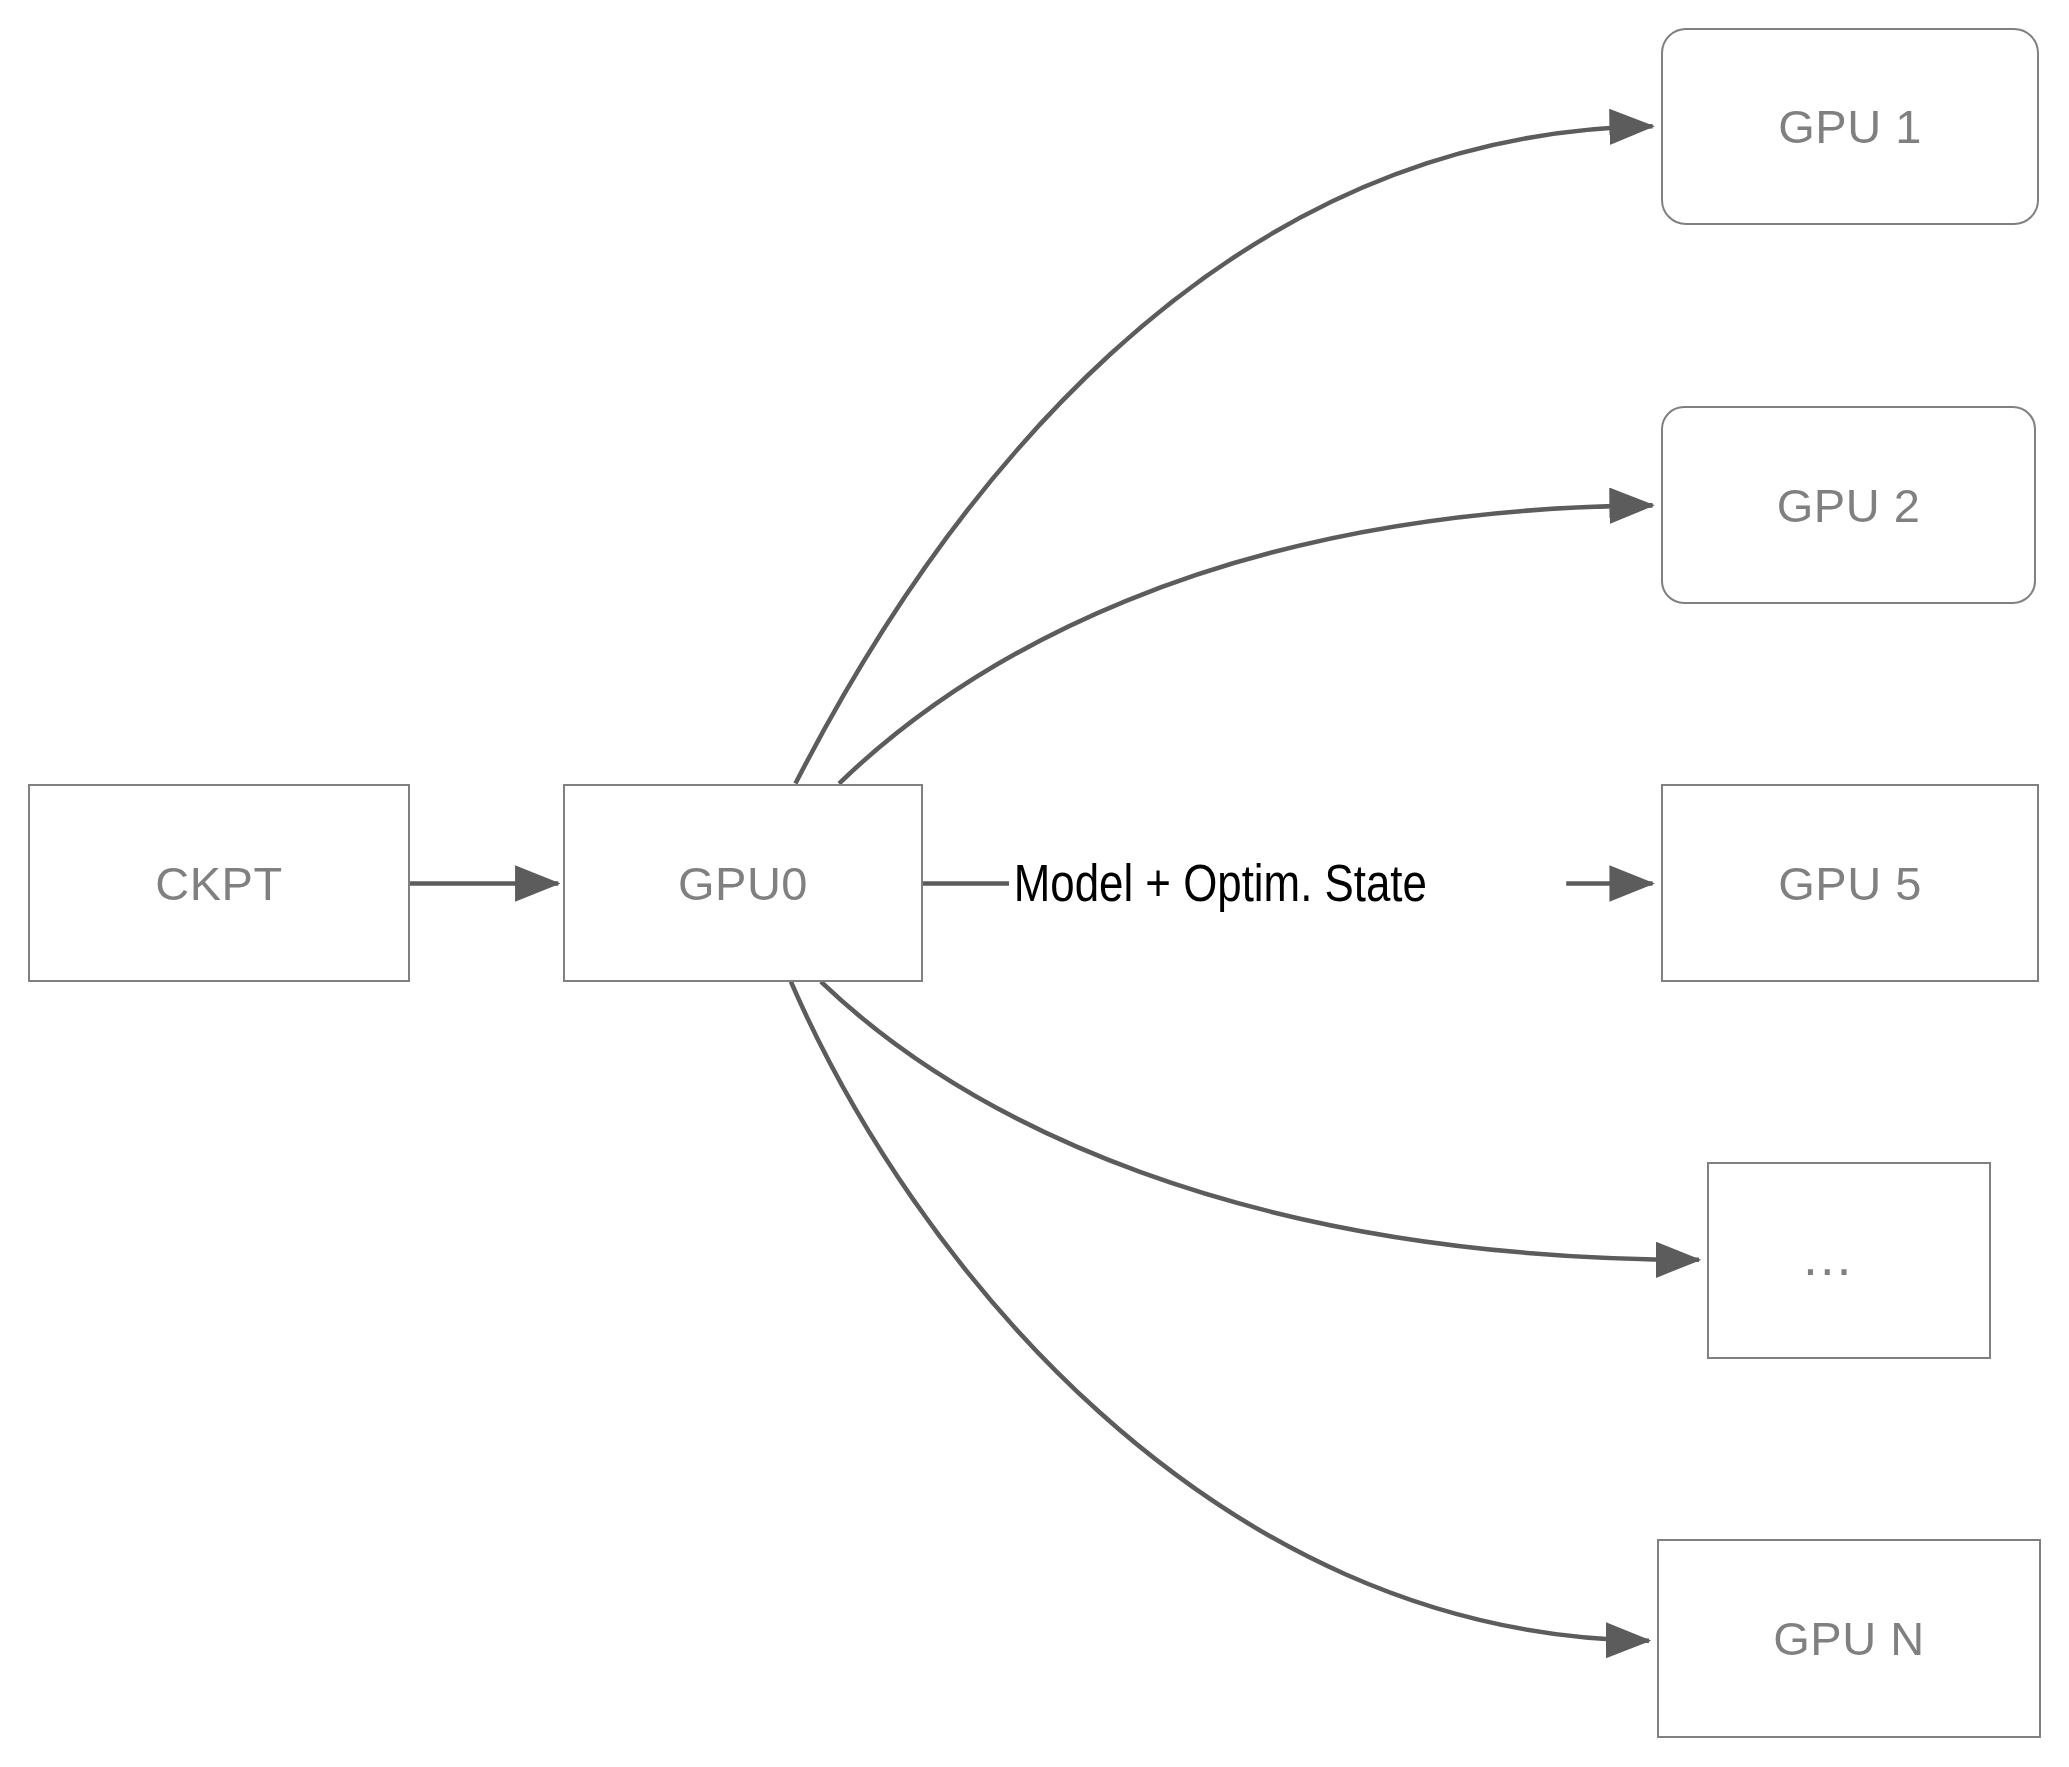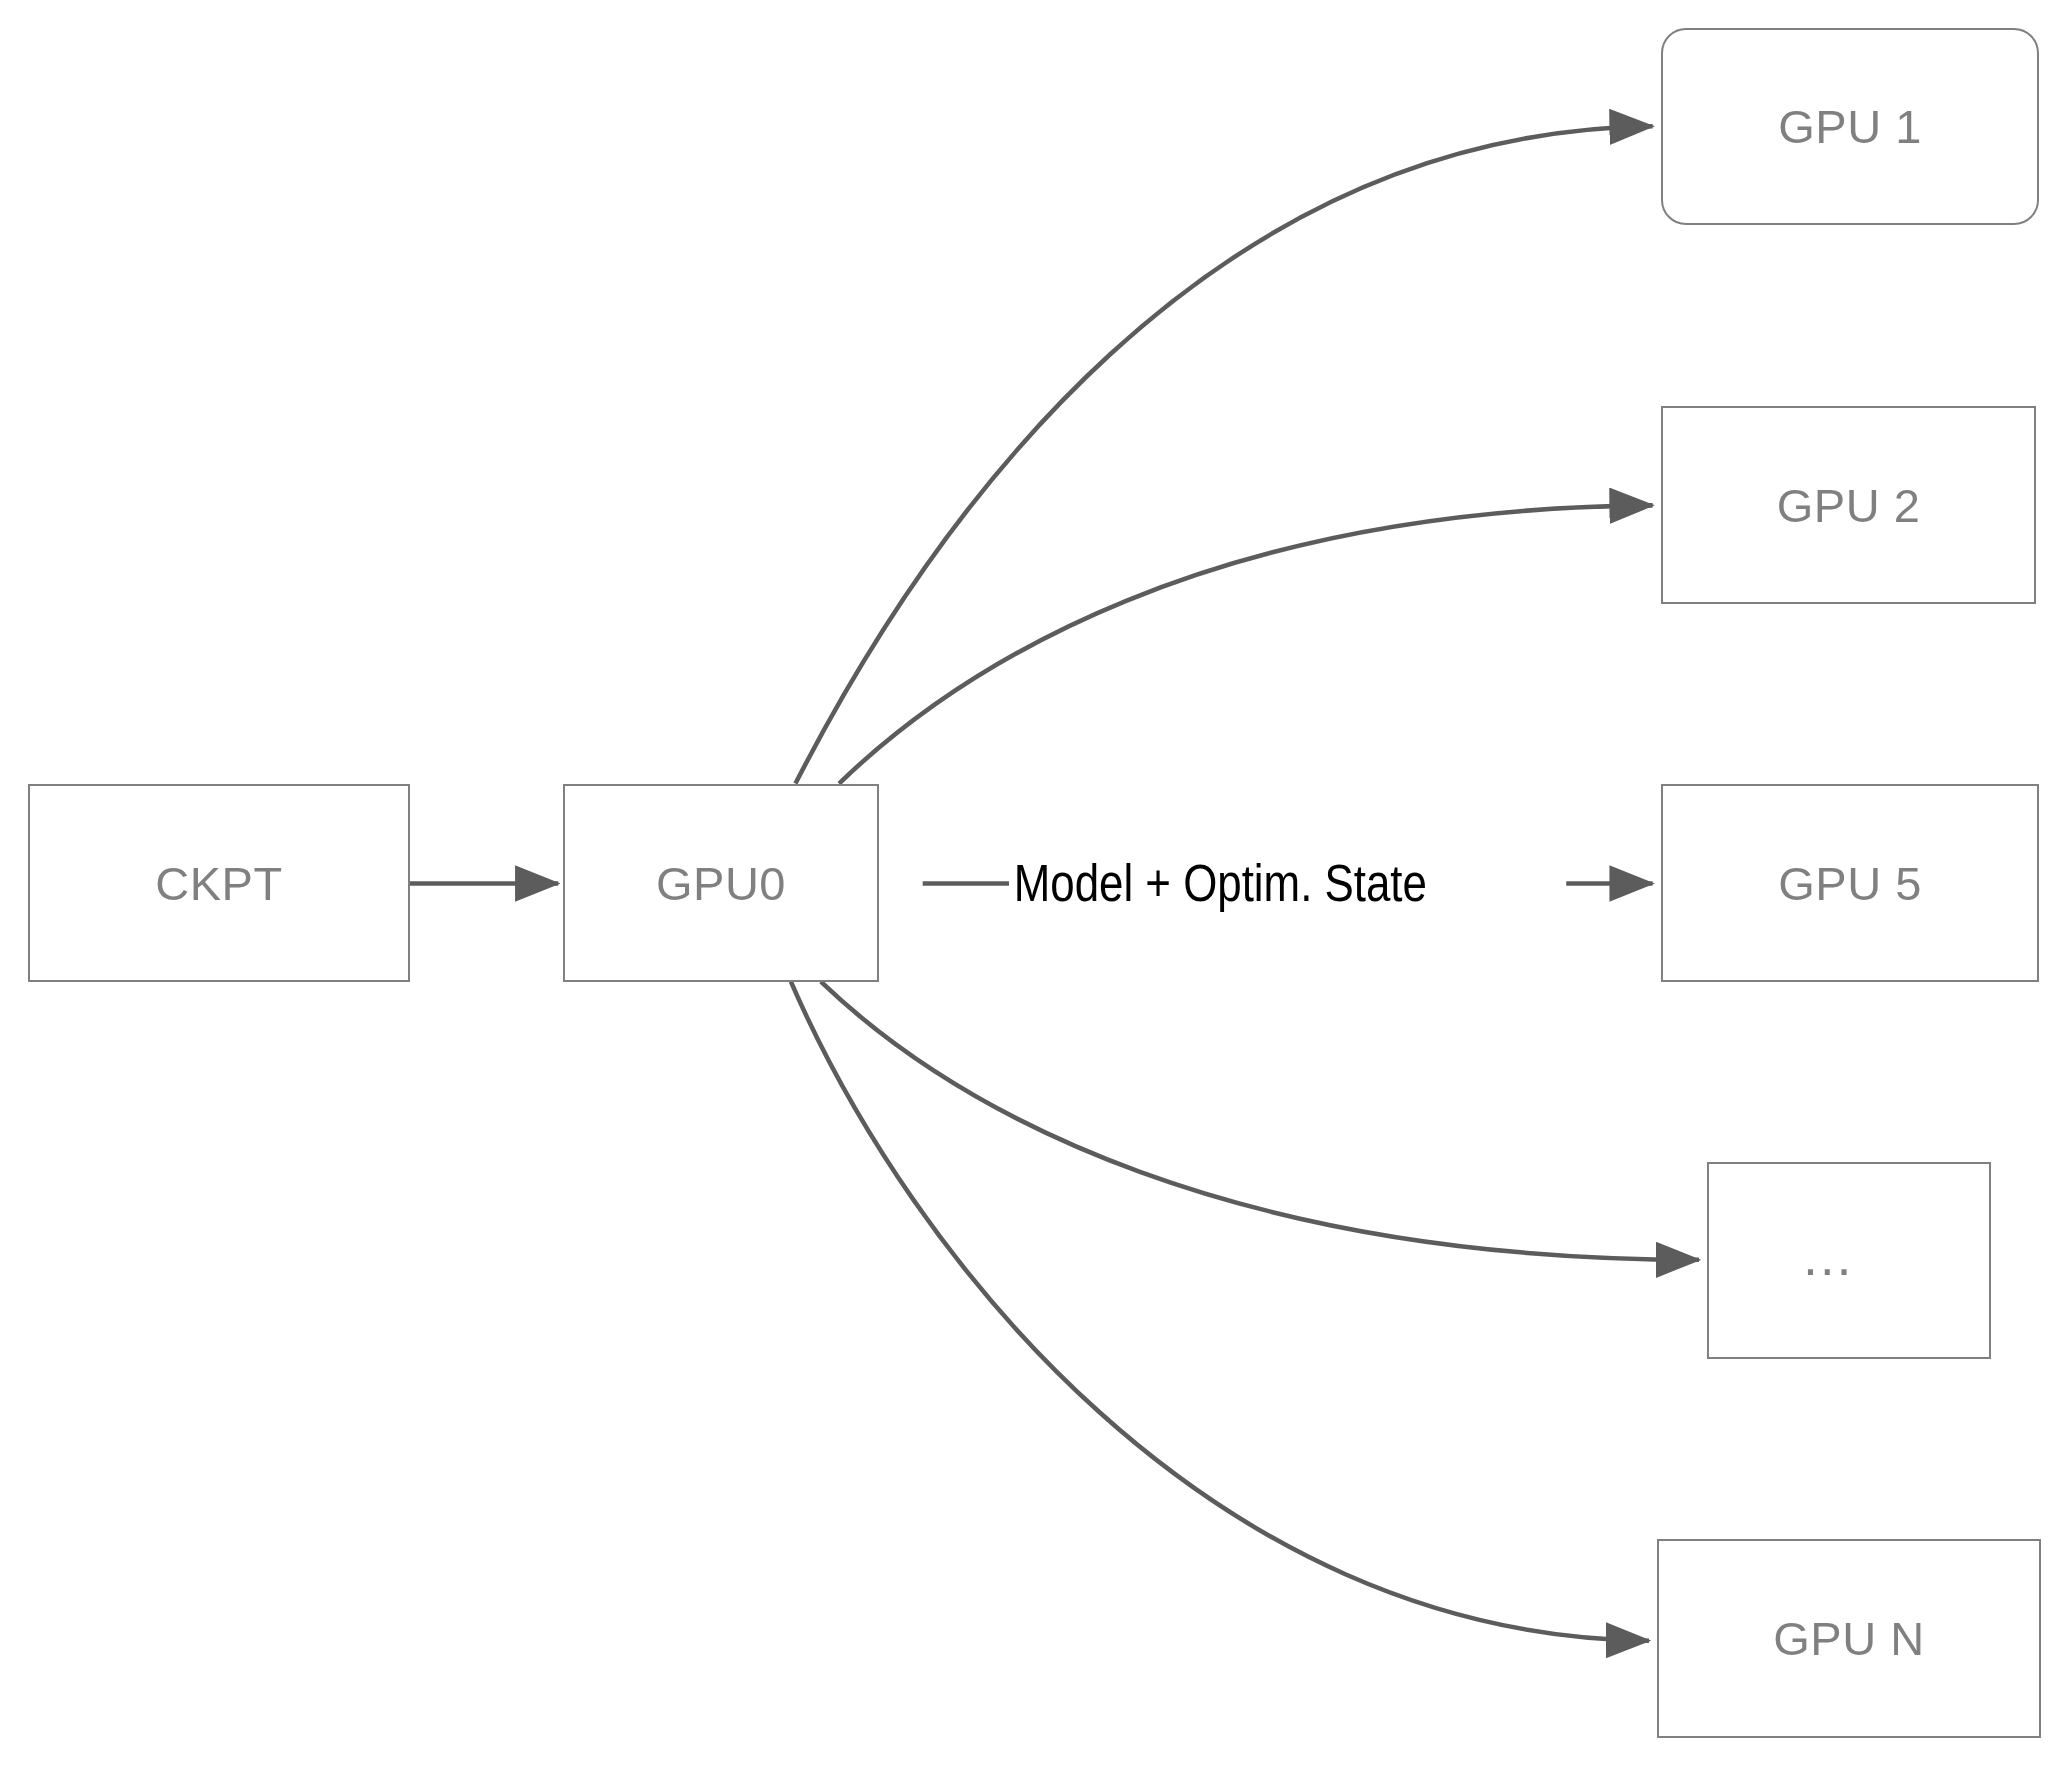--- a/index.html
+++ b/index.html
@@ -84,29 +84,29 @@
 
     <path d="M 903,1080 C 1060,1230 1360,1386 1869,1386" fill="none" stroke="#5c5c5c" stroke-width="5" marker-end="url(#arrowhead)"></path>
 
     <path d="M 870,1080 C 1000,1380 1330,1801 1814,1805" fill="none" stroke="#5c5c5c" stroke-width="5" marker-end="url(#arrowhead)"></path>
   </svg>
 
   <div class="node" style="left:28px; top:784px; width:382px; height:198px;">
     <span class="node-label">CKPT</span>
   </div>
 
-  <div class="node" style="left:563px; top:784px; width:316px; height:198px;">
+  <div class="node" style="left:563px; top:784px; width:360px; height:198px;">
     <span class="node-label">GPU0</span>
   </div>
 
   <div class="node" style="left:1661px; top:28px; width:378px; height:197px;border-radius:25px;">
     <span class="node-label">GPU 1</span>
   </div>
 
-  <div class="node" style="left:1661px; top:406px; width:375px; height:198px;">
+  <div class="node" style="left:1661px; top:406px; width:375px; height:198px;border-radius:23px;">
     <span class="node-label">GPU 2</span>
   </div>
 
   <div class="node" style="left:1661px; top:784px; width:378px; height:198px;">
     <span class="node-label">GPU 5</span>
   </div>
 
   <div class="node" style="left:1707px; top:1162px; width:284px; height:197px;">
     <span class="node-label dots">…</span>
   </div>

